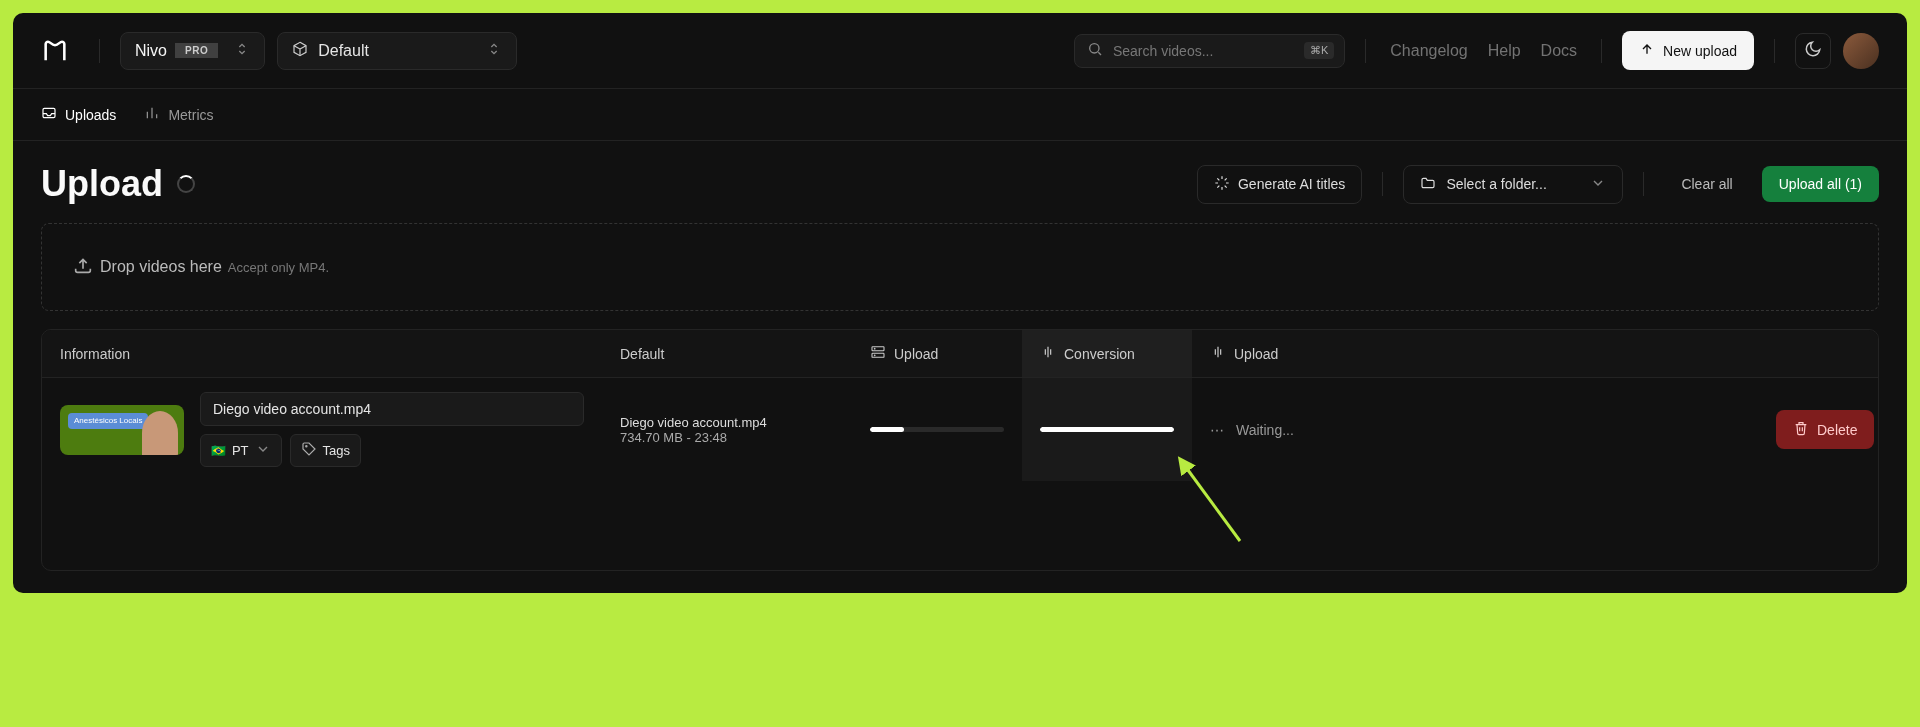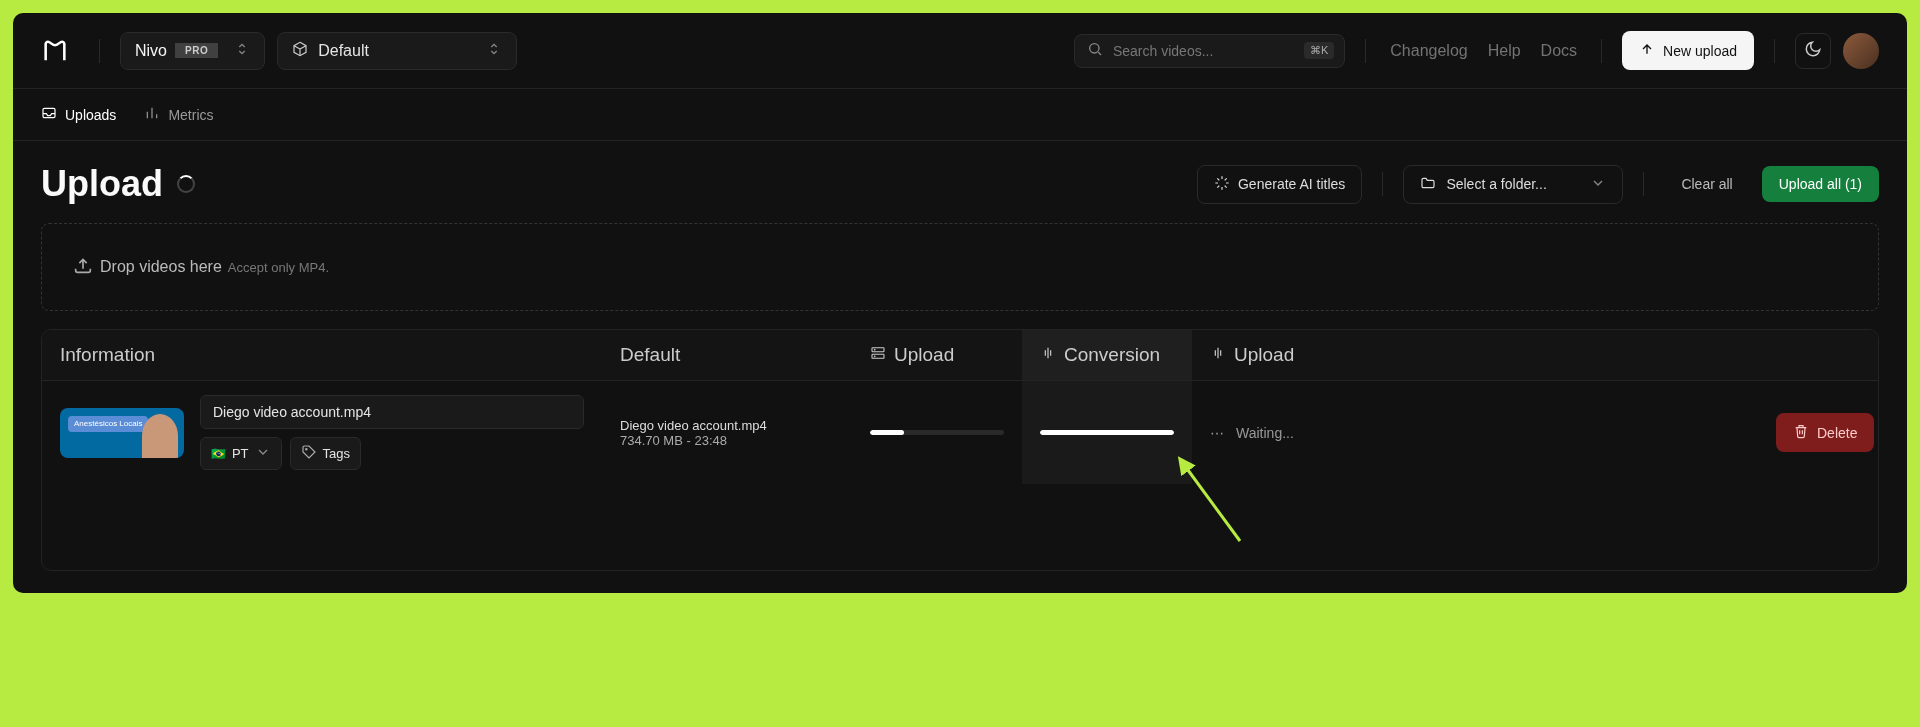--- a/index.html
+++ b/index.html
@@ -217,21 +217,21 @@
       flex: 1;
     }
     .thead {
       display: grid;
       grid-template-columns: 560px 250px 170px 170px 1fr 120px;
       background: #141414;
       border-bottom: 1px solid #232323;
     }
     .th {
       padding: 14px 18px;
-      font-size: 19px;
+      font-size: 14px;
       color: #ccc;
       display: flex;
       align-items: center;
       gap: 8px;
     }
     .th.highlight { background: #1f1f1f; }
     .trow {
       display: grid;
       grid-template-columns: 560px 250px 170px 170px 1fr 120px;
       align-items: center;
@@ -241,21 +241,21 @@
     .td.highlight { background: #1a1a1a; height: 100%; display:flex; align-items:center; }
     .info-cell {
       display: flex;
       align-items: center;
       gap: 16px;
     }
     .thumbnail {
       width: 124px;
       height: 50px;
       border-radius: 8px;
-      background: #0369a1;
+      background: #4d7c0f;
       position: relative;
       overflow: hidden;
     }
     .thumb-overlay {
       position: absolute;
       left: 8px; top: 8px;
       background: #5b8dd6;
       border-radius: 4px;
       padding: 4px 6px;
       font-size: 8px;

